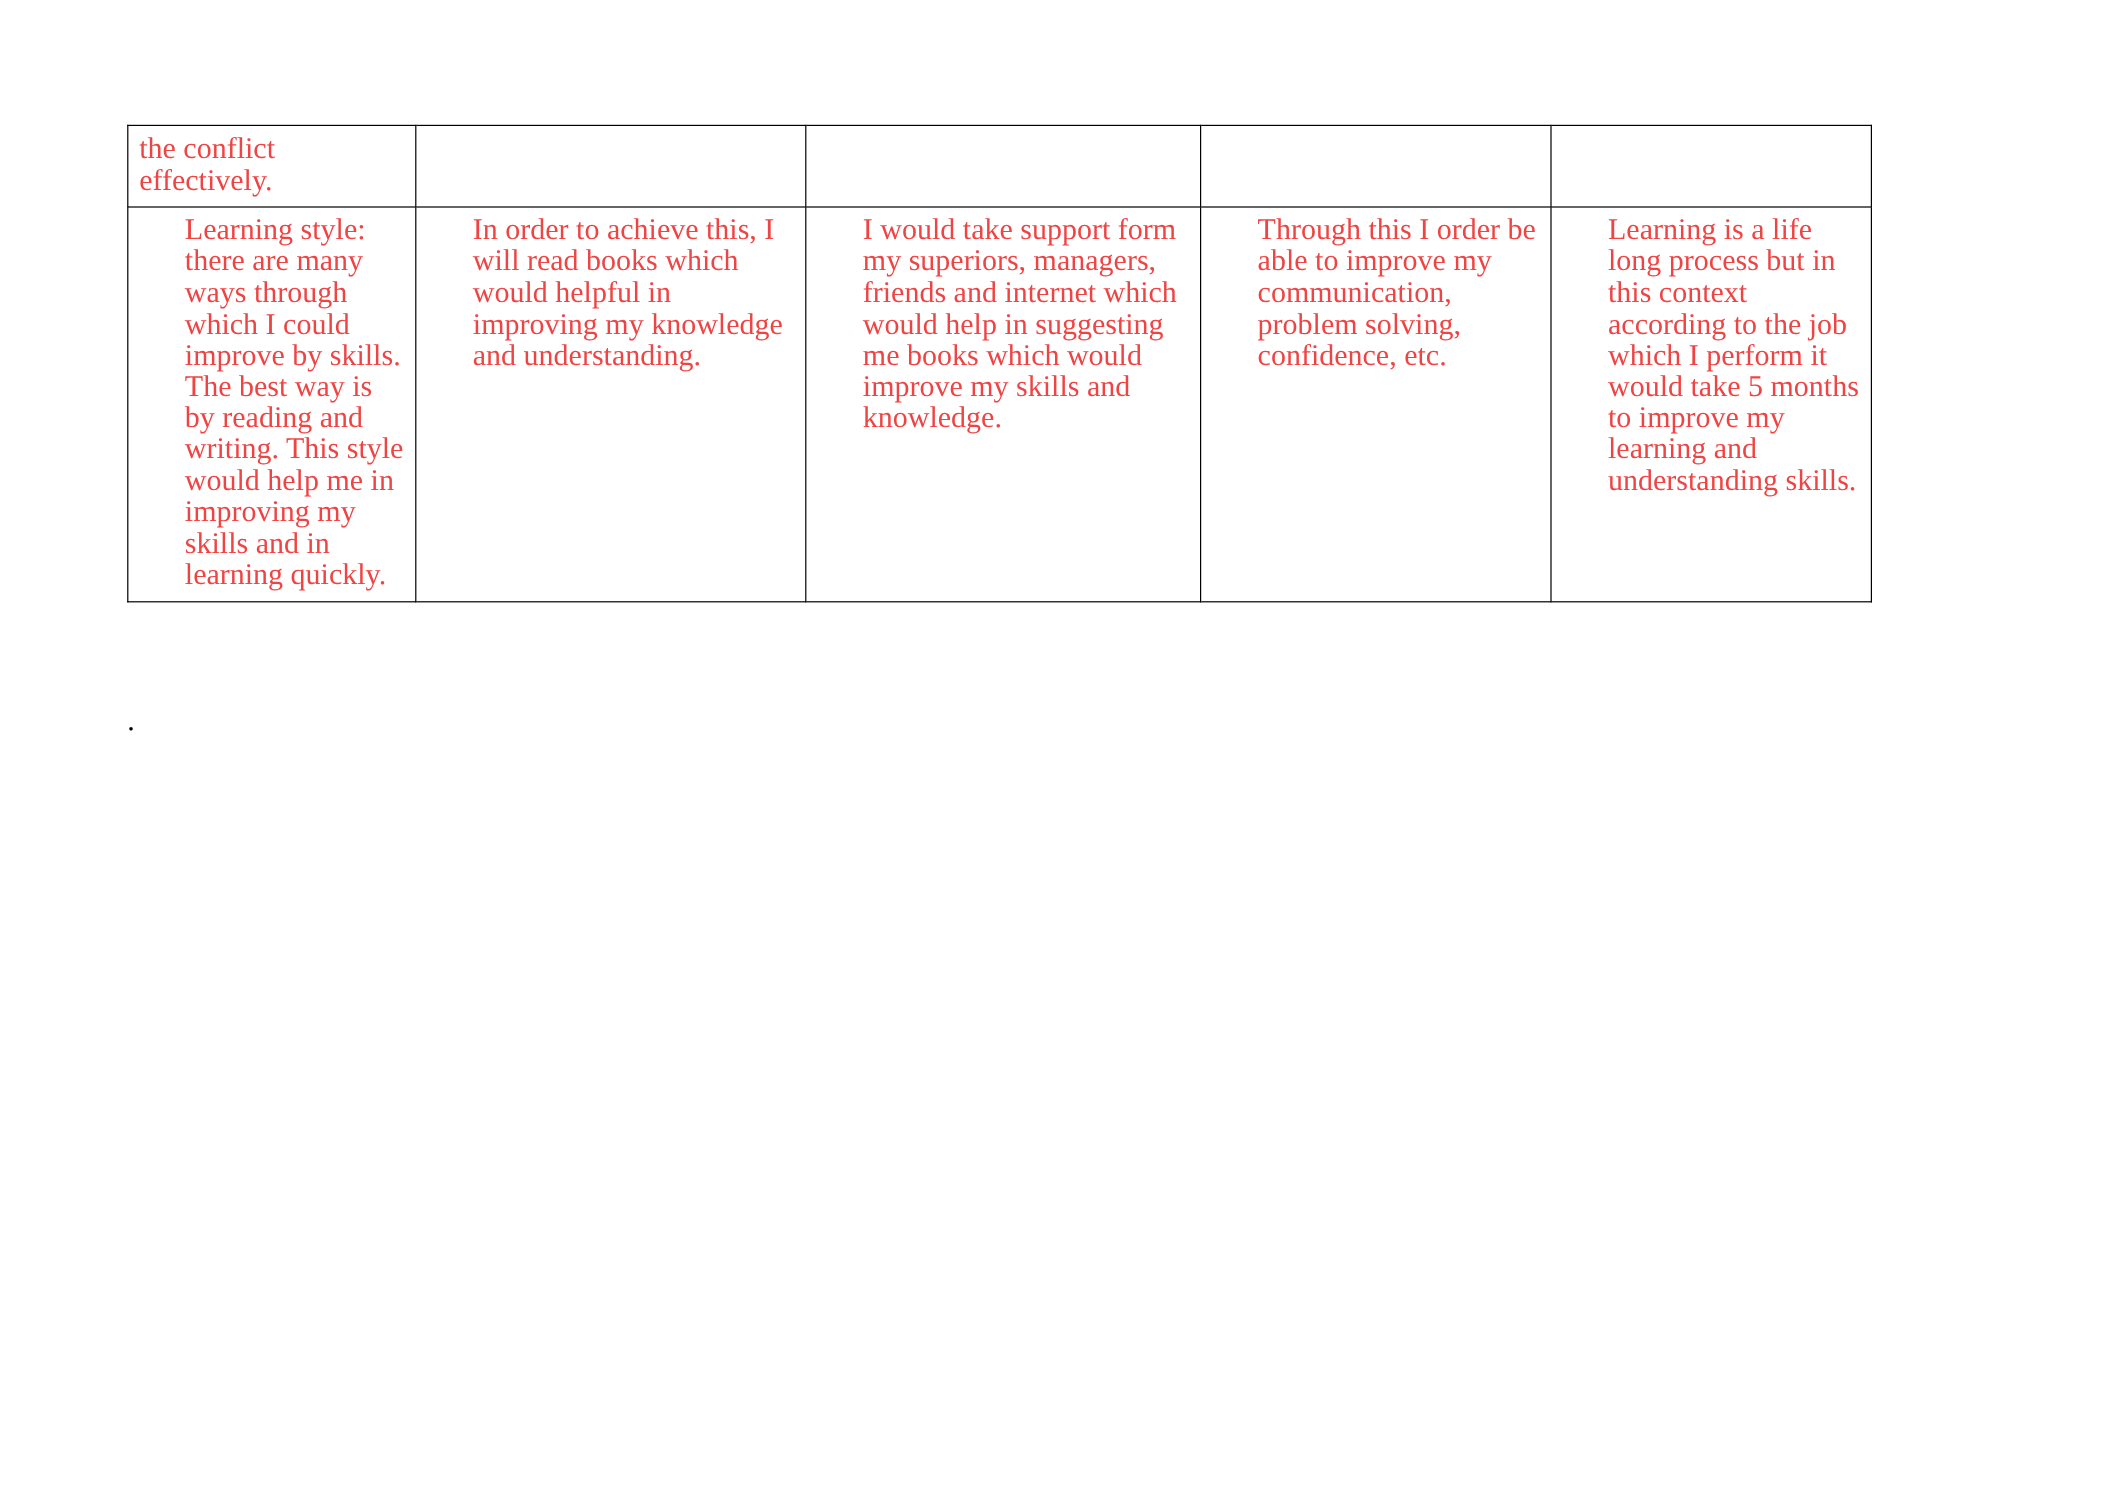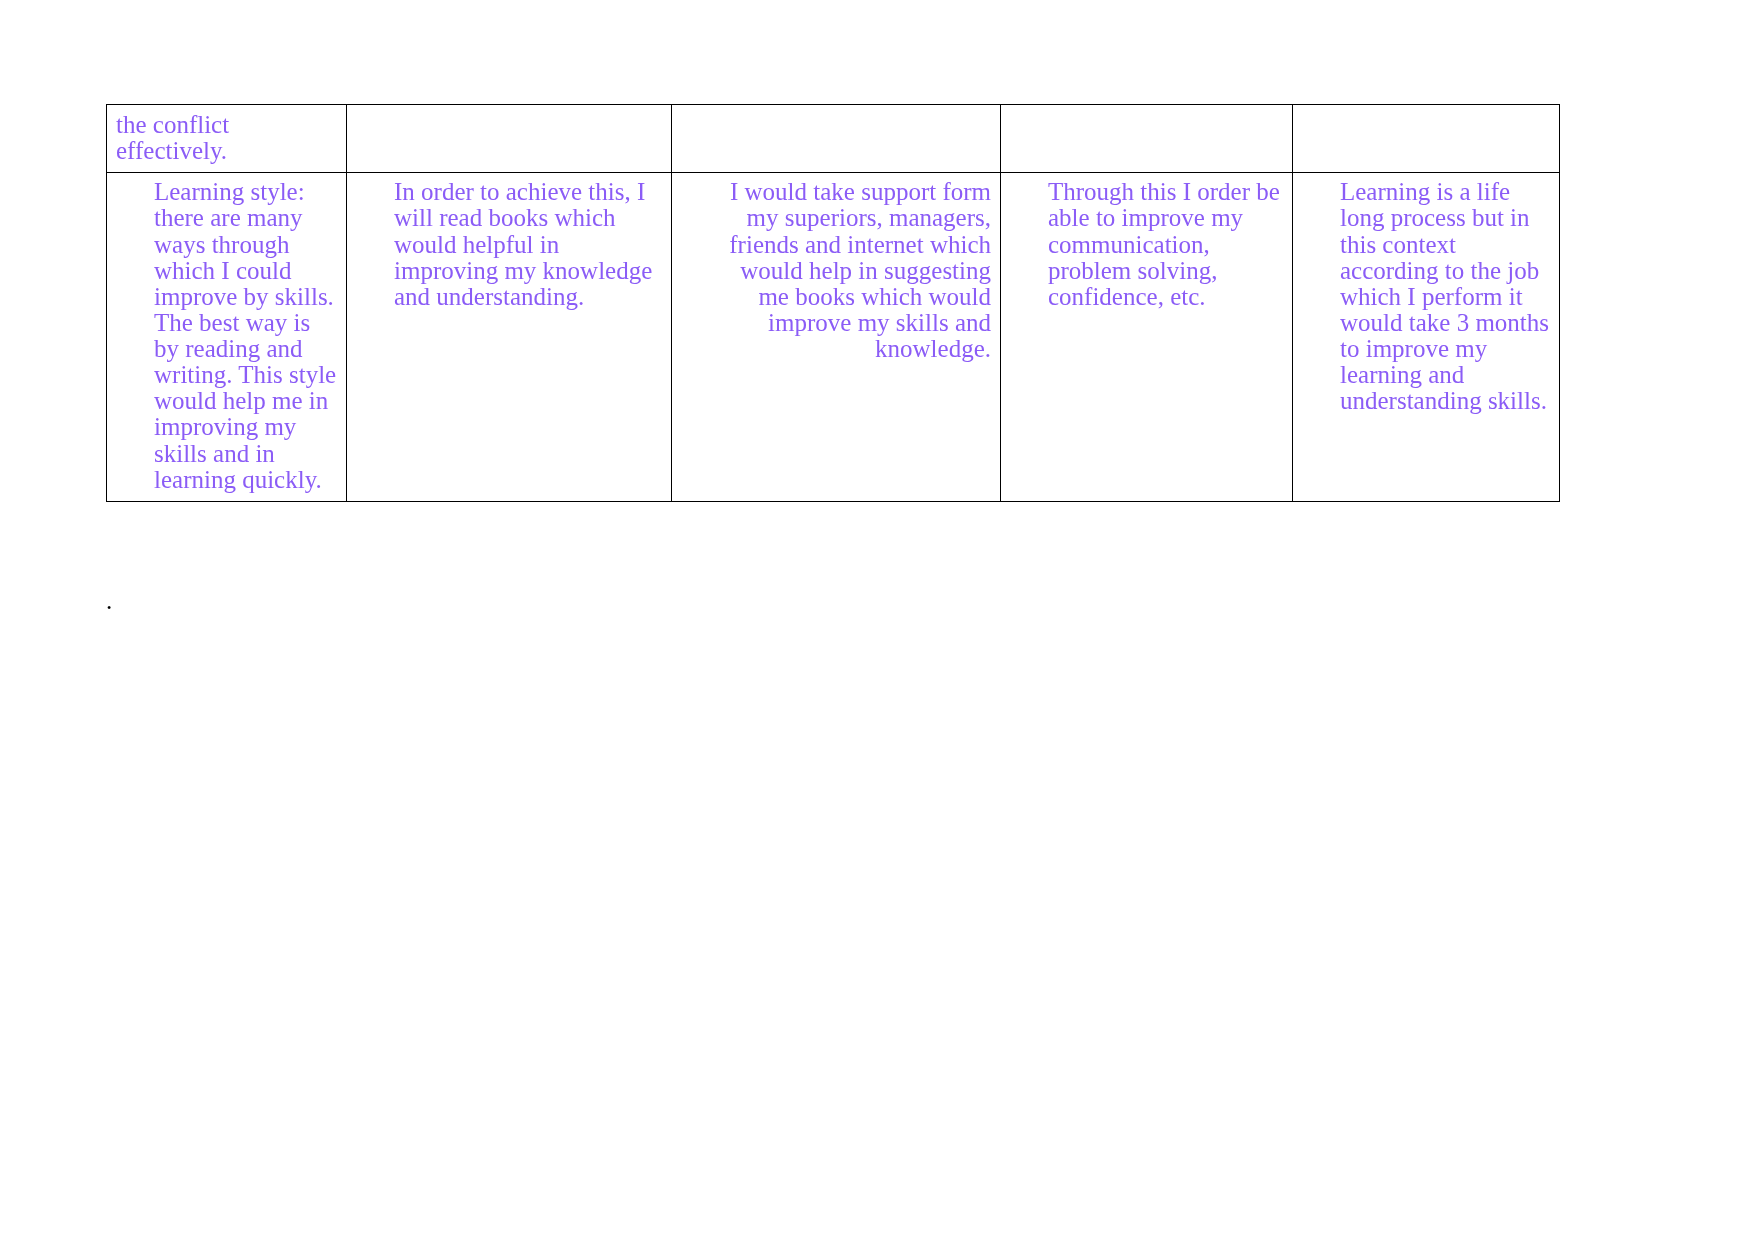--- a/index.html
+++ b/index.html
@@ -31,32 +31,32 @@
     top: 104px;
     width: 1362px;
     border-collapse: collapse;
     table-layout: fixed;
   }
 
   .doc-table td {
     border: 1px solid #000000;
     vertical-align: top;
     padding: 6px 9px 8px 9px;
-    color: #8b5cf6;
+    color: #ef4444;
     font-size: 25px;
     line-height: 1.045;
     font-family: "Liberation Serif", "DejaVu Serif", serif;
     background: #ffffff;
     word-wrap: break-word;
   }
 
   
   .col-1 { width: 221px; }
   .col-2 { width: 306px; }
-  .col-3 { width: 310px; text-align: right; }
+  .col-3 { width: 310px; }
   .col-4 { width: 273px; }
   .col-5 { width: 248px; }
 
   .row-partial td {
     height: 50px;
     padding-top: 7px;
   }
 
   .row-main td {
     height: 250px;
@@ -112,21 +112,21 @@
         <td class="col-2">
           <span class="cell-text"> In order to achieve this, I will read books which would helpful in improving my knowledge and understanding.</span>
         </td>
         <td class="col-3">
           <span class="cell-text">I would take support form my superiors, managers, friends and internet which would help in suggesting me books which would improve my skills and knowledge.</span>
         </td>
         <td class="col-4">
           <span class="cell-text">Through this I order be able to improve my communication, problem solving, confidence, etc.</span>
         </td>
         <td class="col-5">
-          <span class="cell-text">Learning is a life long process but in this context according to the job which I perform it would take 3 months to improve my learning and understanding skills.</span>
+          <span class="cell-text">Learning is a life long process but in this context according to the job which I perform it would take 5 months to improve my learning and understanding skills.</span>
         </td>
       </tr>
 
     </tbody>
   </table>
 
   <div class="trailing-mark">.</div>
 
 </div>
 

